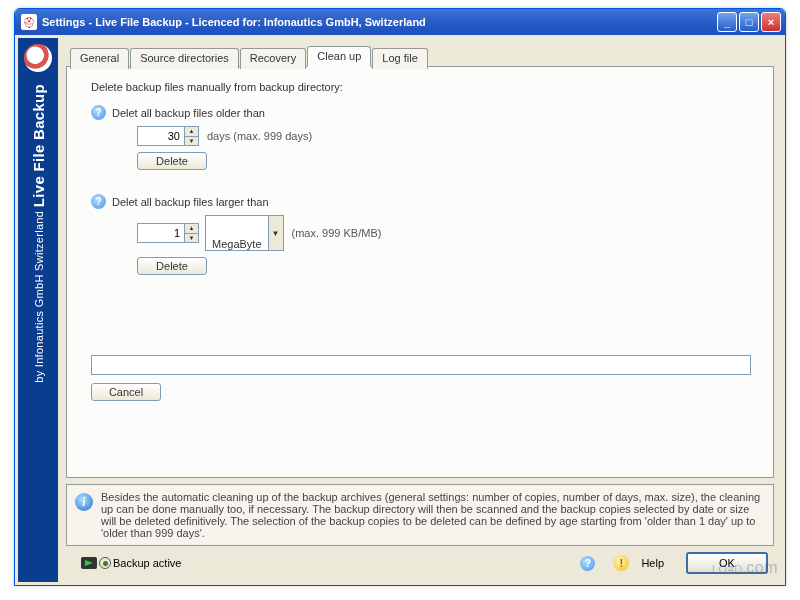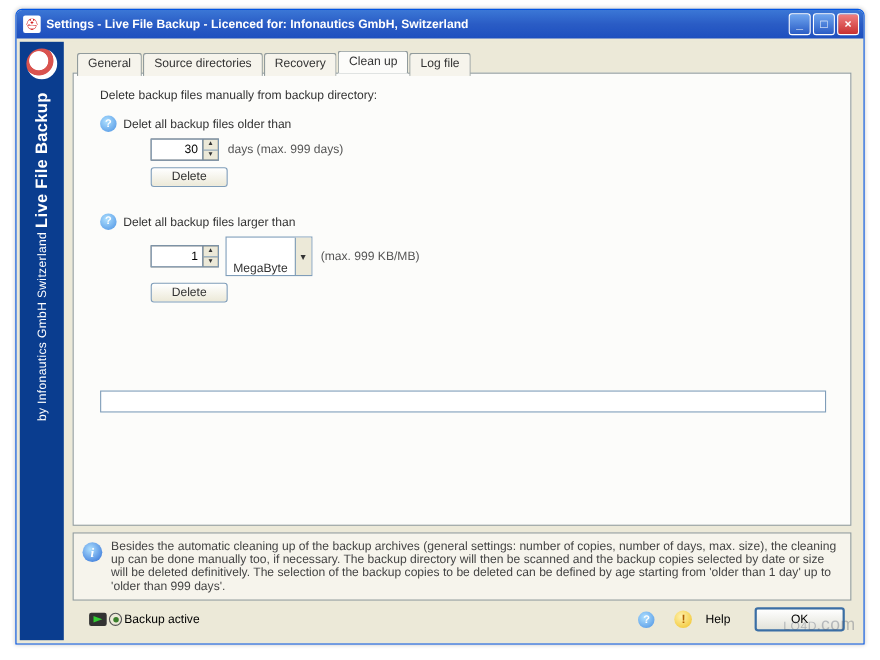--- a/index.html
+++ b/index.html
@@ -124,20 +124,23 @@
             </span>
             <span class="unit-label">(max. 999 KB/MB)</span>
           </div>
           <div class="row indent">
             <span class="btn">Delete</span>
           </div>
 
           <div style="height:70px"></div>
 
           <div class="textfield"></div>
+          <div class="row">
+            <span class="btn">Cancel</span>
+          </div>
         </div>
 
         <div class="info-box">
           <div class="info-icon">i</div>
           <div>Besides the automatic cleaning up of the backup archives (general settings: number of copies, number of days, max. size), the cleaning up can be done manually too, if necessary. The backup directory will then be scanned and the backup copies selected by date or size will be deleted definitively. The selection of the backup copies to be deleted can be defined by age starting from 'older than 1 day' up to 'older than 999 days'.</div>
         </div>
 
         <div class="bottom-bar">
           <div class="radio-group">
             <span class="led green"></span>

